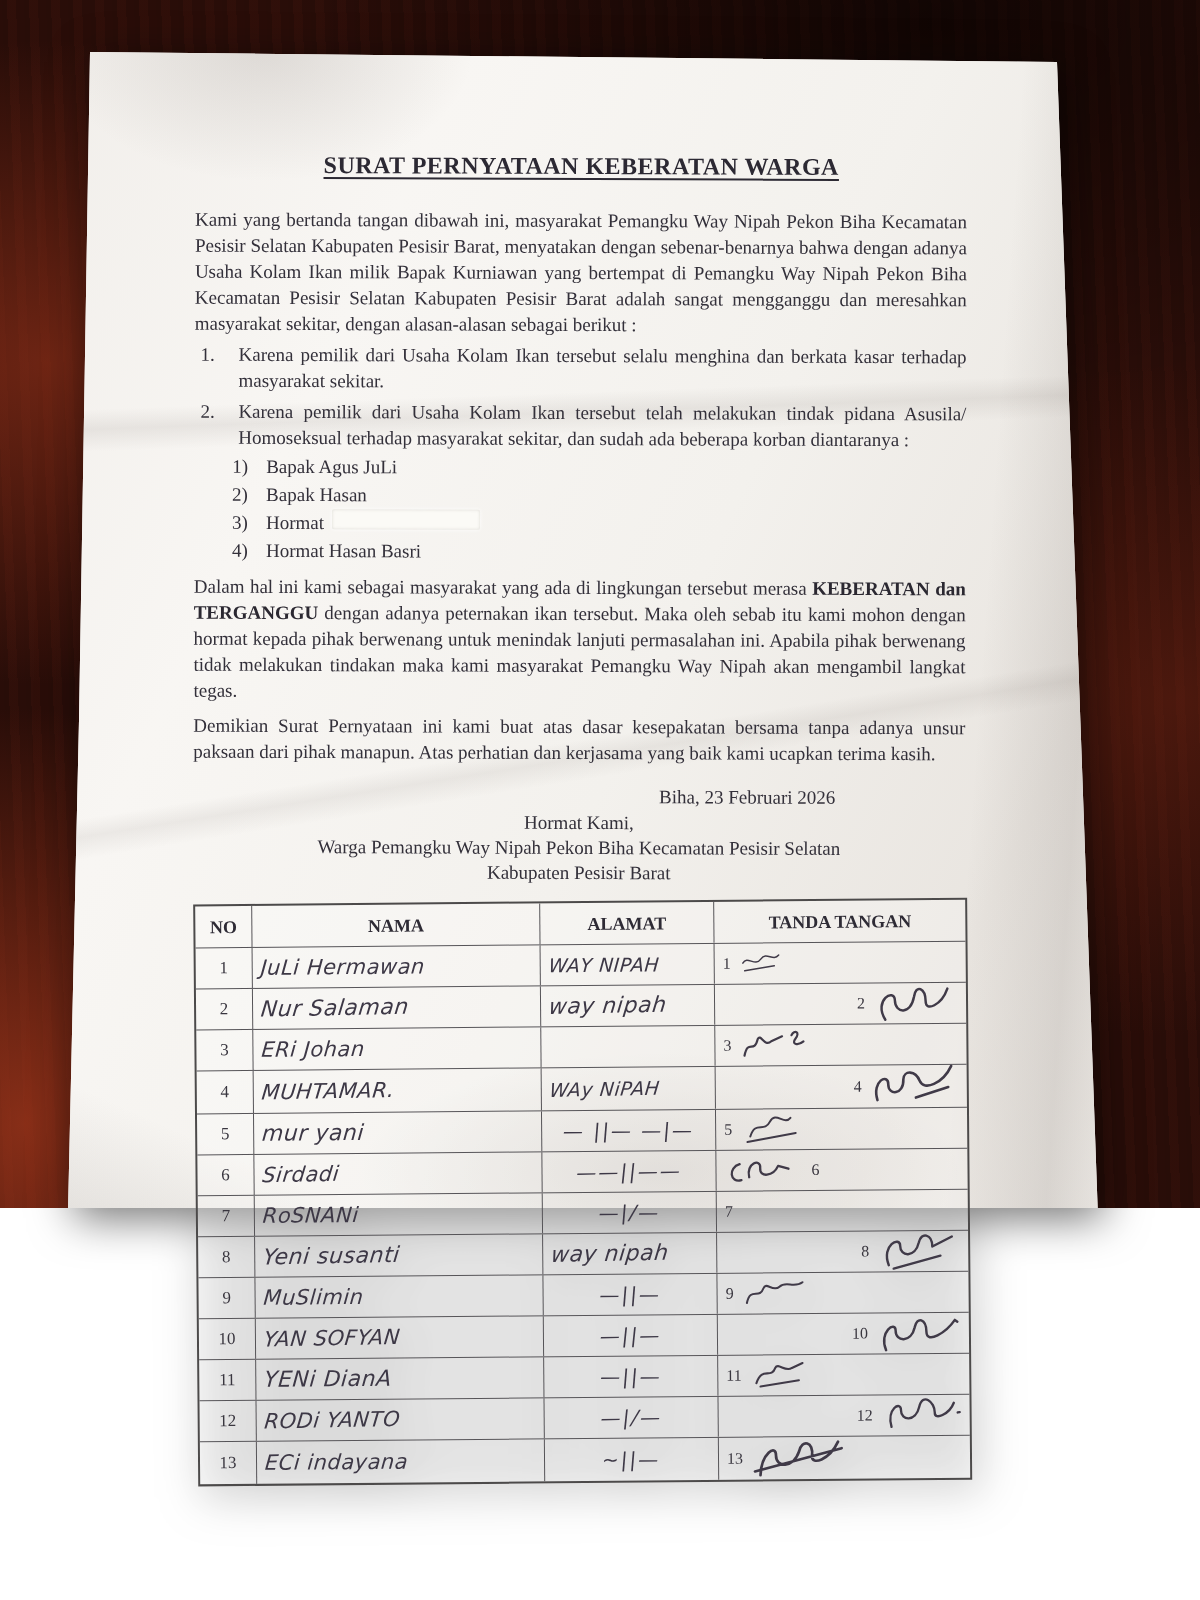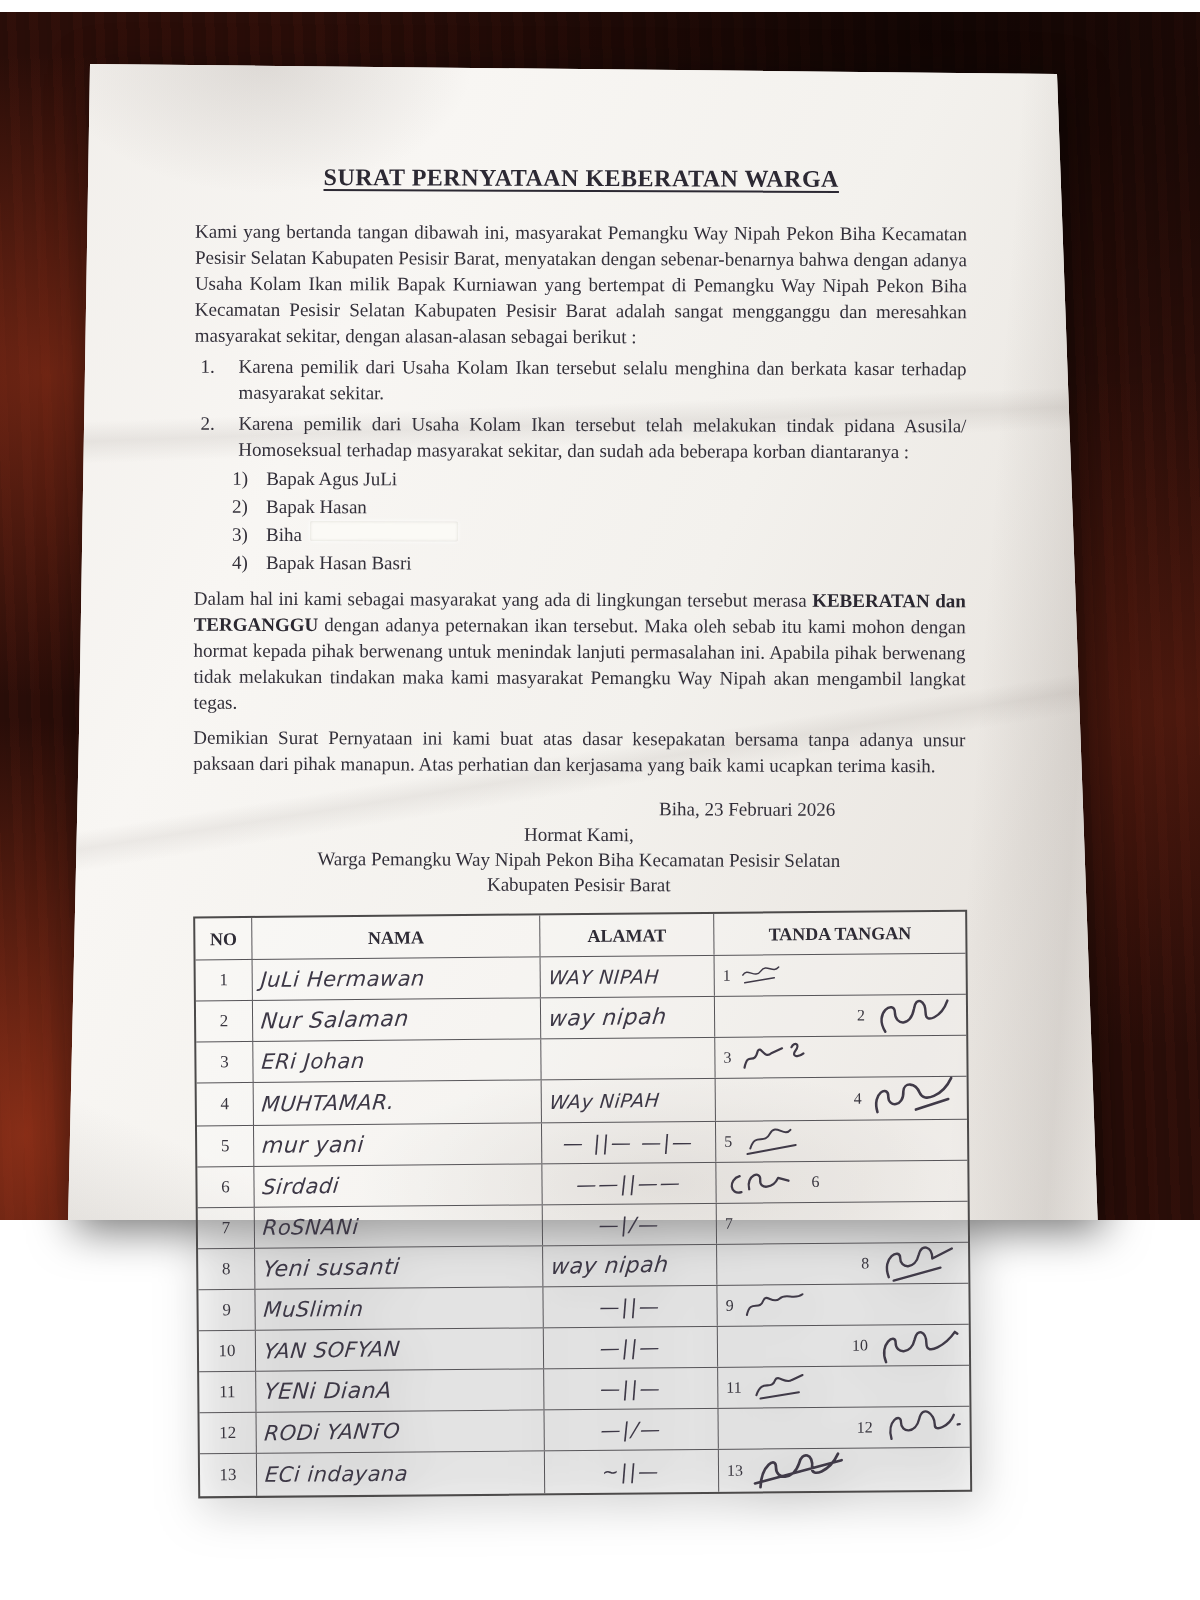--- a/index.html
+++ b/index.html
@@ -9,21 +9,20 @@
   
   .stage{position:absolute;inset:0;width:1200px;height:1208px;
     background-color:#2c0e09;
     background-image:
       radial-gradient(ellipse 620px 520px at 4% 30%, rgba(155,52,27,.60), transparent 62%),
       radial-gradient(ellipse 420px 640px at 2% 93%, rgba(176,60,30,.70), transparent 65%),
       radial-gradient(ellipse 760px 560px at 98% 58%, rgba(118,38,20,.45), transparent 60%),
       radial-gradient(ellipse 900px 520px at 78% 2%, rgba(0,0,0,.60), transparent 72%),
       radial-gradient(ellipse 560px 380px at 55% 100%, rgba(130,44,24,.35), transparent 65%),
       repeating-linear-gradient(88deg, rgba(0,0,0,.10) 0 5px, rgba(120,40,22,.05) 5px 14px, rgba(0,0,0,.08) 14px 22px);
-    margin-top: 12px;
   }
 
   
   .paper-wrap{position:absolute;inset:0;filter:drop-shadow(6px 10px 22px rgba(0,0,0,.55));}
   .paper{position:absolute;inset:0;
     clip-path:polygon(90px 52px,1057px 62px,1110px 1556px,1060px 1600px,96px 1600px,63px 1436px,79px 720px);
     background-color:#f2efeb;
     background-image:
       radial-gradient(ellipse 300px 190px at 22% 4%, rgba(128,118,112,.20), transparent 70%),
       radial-gradient(ellipse 430px 170px at 55% 97%, rgba(122,112,105,.18), transparent 70%),
@@ -114,26 +113,26 @@
             <div class="victim">
               <span class="vmarker">1)</span>
               <span>Bapak Agus JuLi</span>
             </div>
             <div class="victim">
               <span class="vmarker">2)</span>
               <span>Bapak Hasan</span>
             </div>
             <div class="victim">
               <span class="vmarker">3)</span>
-              <span>Biha</span>
+              <span>Hormat</span>
               <span class="whiteout"></span>
             </div>
             <div class="victim">
               <span class="vmarker">4)</span>
-              <span>Bapak Hasan Basri</span>
+              <span>Hormat Hasan Basri</span>
             </div>
           </div>
         </div>
 
         <p class="para p2"><span>Dalam hal ini kami sebagai masyarakat yang ada di lingkungan tersebut merasa </span><b>KEBERATAN dan TERGANGGU</b><span> dengan adanya peternakan ikan tersebut. Maka oleh sebab itu kami mohon dengan hormat kepada pihak berwenang untuk menindak lanjuti permasalahan ini. Apabila pihak berwenang tidak melakukan tindakan maka kami masyarakat Pemangku Way Nipah akan mengambil langkat tegas.</span></p>
 
         <p class="para p3">Demikian Surat Pernyataan ini kami buat atas dasar kesepakatan bersama tanpa adanya unsur paksaan dari pihak manapun. Atas perhatian dan kerjasama yang baik kami ucapkan terima kasih.</p>
 
         <div class="date-line">Biha, 23 Februari 2026</div>
         <div class="center-line">Hormat Kami,</div>

